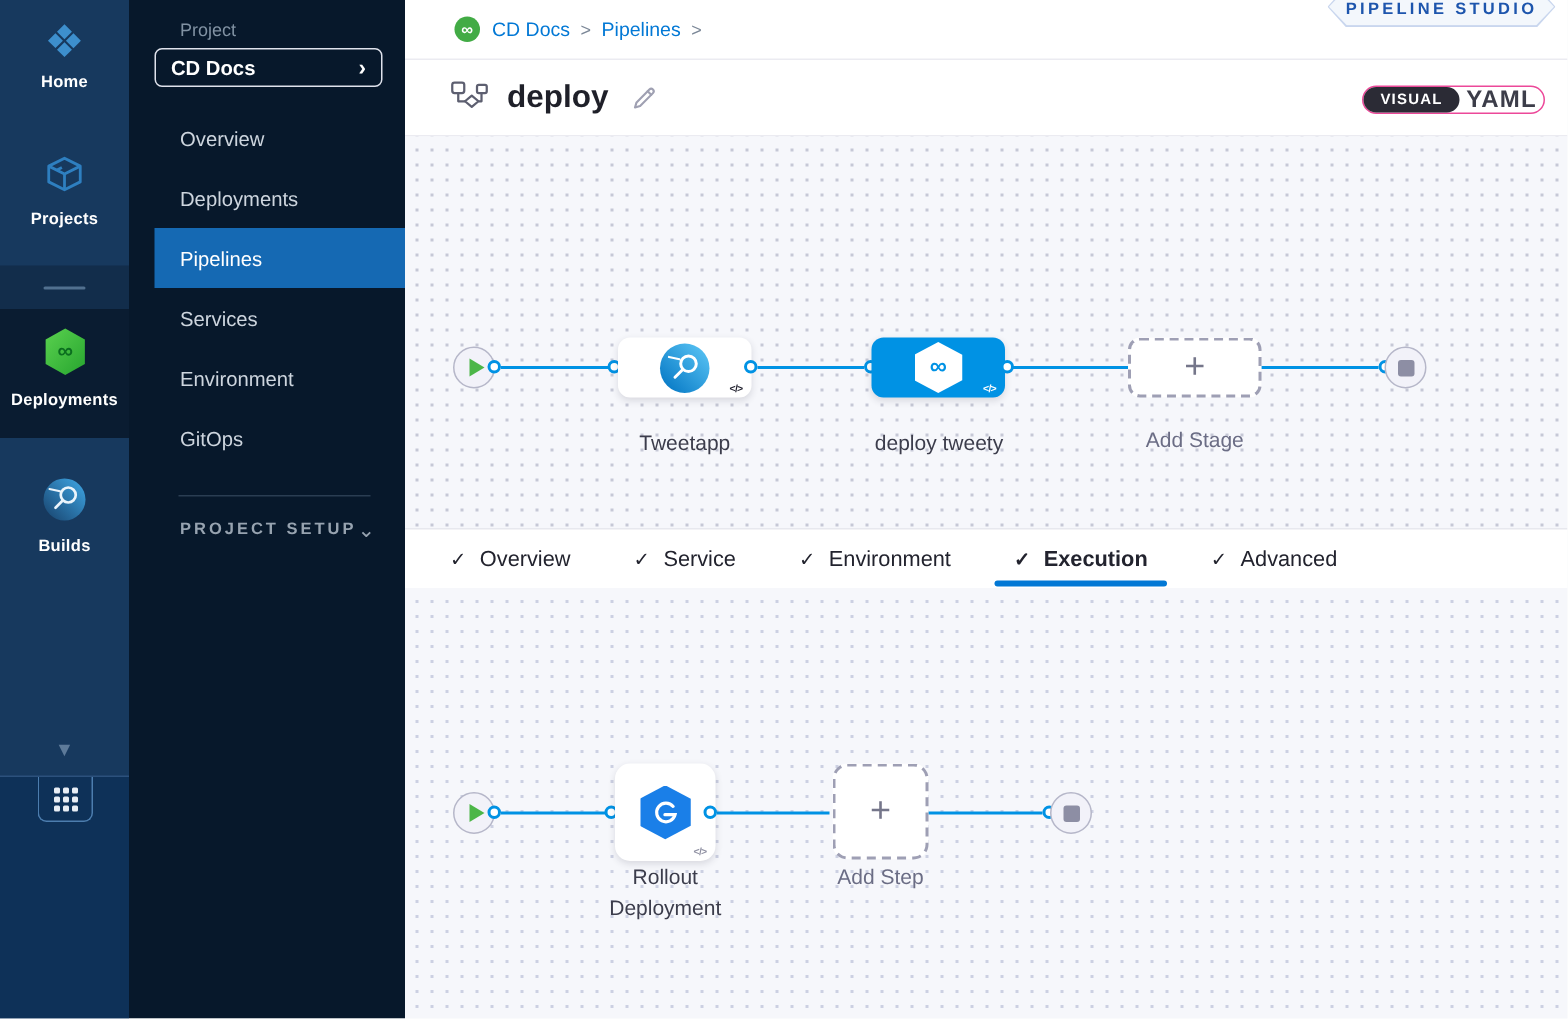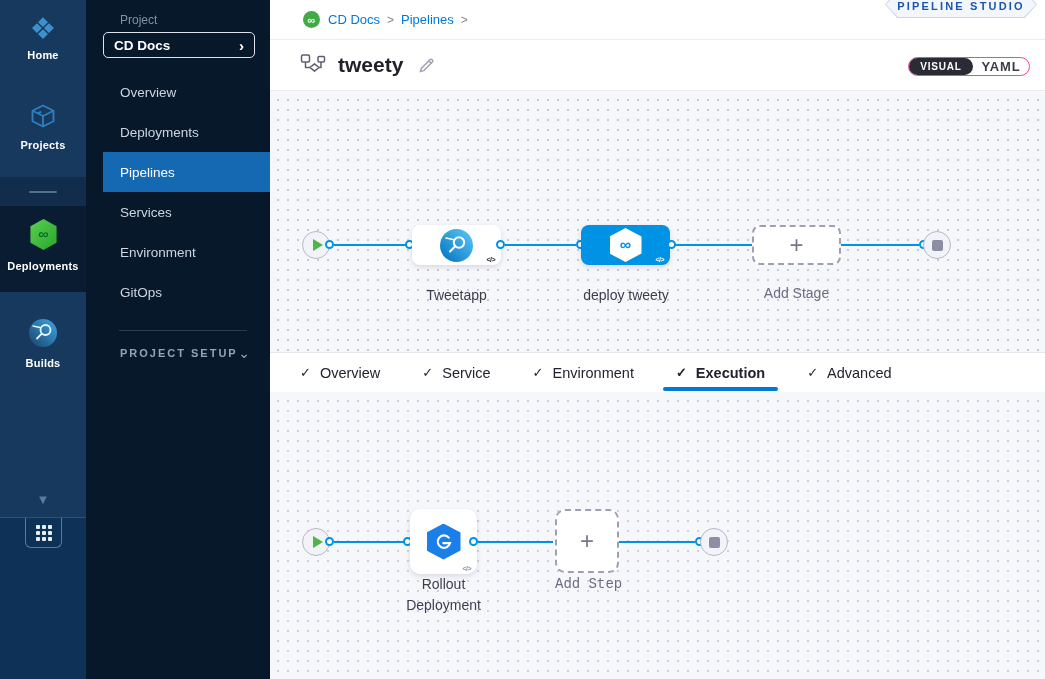--- a/index.html
+++ b/index.html
@@ -44,21 +44,21 @@
   .studio-badge-outer { position:absolute; top:-9px; right:8px; width:152px; height:27px; background:#c9d6ee; clip-path:polygon(8% 0,92% 0,100% 50%,92% 100%,8% 100%,0 50%); z-index:5; }
   .studio-badge-inner { position:absolute; left:1px; top:1px; right:1px; bottom:1px; background:#f3f7fc; clip-path:polygon(8% 0,92% 0,100% 50%,92% 100%,8% 100%,0 50%); display:flex; align-items:flex-end; justify-content:center; padding-bottom:5px; }
   .studio-badge-inner span { font-size:11px; font-weight:bold; letter-spacing:2.2px; color:#1d55ad; }
 
   .title-row { position:relative; height:51px; border-bottom:1px solid #ebebf1; display:flex; align-items:center; padding-left:30px; background:#fff; }
   .pipe-icon { margin-right:12px; display:inline-flex; }
   .pipe-title { font-size:21px; font-weight:bold; color:#1f2029; }
   .pencil { margin-left:14px; display:inline-flex; cursor:pointer; }
   .toggle { position:absolute; right:15px; top:17px; width:122px; height:19px; border:1px solid #ec4899; border-radius:10px; background:#fff; display:flex; cursor:pointer; }
   .toggle .seg-visual { flex:0 0 64px; background:#2b2b35; border-radius:9px; color:#fff; font-size:10px; font-weight:bold; letter-spacing:.8px; display:flex; align-items:center; justify-content:center; }
-  .toggle .seg-yaml { flex:1; color:#3c3d49; font-size:13px; font-weight:bold; letter-spacing:.8px; display:flex; align-items:center; justify-content:center;text-align:right; }
+  .toggle .seg-yaml { flex:1; color:#3c3d49; font-size:16px; font-weight:bold; letter-spacing:.8px; display:flex; align-items:center; justify-content:center;text-align:right; }
 
   
   .canvas { position:relative; background-color:#f6f7fb; background-image:radial-gradient(circle, #c6c8d6 1px, transparent 1.3px); background-size:10px 10px; background-position:3px 4px; }
   .canvas1 { height:261px; }
   .canvas2 { height:287px; background-image:radial-gradient(circle, #ccd0e2 1px, transparent 1.3px); }
 
   .edge { position:absolute; height:2px; background:#0092e4; }
   .link-ring { position:absolute; width:9px; height:9px; border:2px solid #0092e4; background:#fff; border-radius:50%; }
   .term-node { position:absolute; width:28px; height:28px; border-radius:50%; background:#f2f2f9; border:1px solid #b6b7c9; display:flex; align-items:center; justify-content:center; cursor:pointer; }
   .play-tri { width:0; height:0; border-left:10px solid #4cb648; border-top:6px solid transparent; border-bottom:6px solid transparent; margin-left:3px; }
@@ -218,21 +218,21 @@
   <div class="title-row">
     <span class="pipe-icon">
       <svg width="26" height="24" viewBox="0 0 26 24" fill="none" stroke="#5d5f70" stroke-width="1.5" stroke-linejoin="round">
         <rect x="1.5" y="2" width="8" height="7" rx="1.5"></rect>
         <rect x="18" y="3.5" width="6.5" height="5.5" rx="1.2"></rect>
         <path d="M10 14.5 L14.5 10.8 L19 14.5 L14.5 18.2 Z"></path>
         <path d="M5.5 9 L5.5 14.5 L10 14.5"></path>
         <path d="M21 9 L21 14.5 L19 14.5"></path>
       </svg>
     </span>
-    <span class="pipe-title">tweety</span>
+    <span class="pipe-title">deploy</span>
     <span class="pencil">
       <svg width="19" height="19" viewBox="0 0 20 20" fill="none" stroke="#9fa0b2" stroke-width="1.5" stroke-linejoin="round" stroke-linecap="round">
         <path d="M3.5 16.5 L4.6 12.9 L13.6 3.9 A1.8 1.8 0 0 1 16.1 3.9 A1.8 1.8 0 0 1 16.1 6.4 L7.1 15.4 L3.5 16.5 Z"></path>
         <line x1="12.4" y1="5.1" x2="14.9" y2="7.6"></line>
       </svg>
     </span>
     <div class="toggle">
       <span class="seg-visual">VISUAL</span>
       <span class="seg-yaml">YAML</span>
     </div>
@@ -337,16 +337,16 @@
 
     <div class="link-ring" style="left:425px;top:145px;"></div>
     <div class="term-node" style="left:430px;top:136px;">
       <span class="stop-sq"></span>
     </div>
 
     <div class="node-label" style="left:120px;top:182px;width:107px;">
       <div>Rollout</div>
       <div>Deployment</div>
     </div>
-    <div class="node-label muted" style="left:285px;top:182px;width:64px;white-space:nowrap;text-align:center;font-family:Liberation Mono, monospace;">Add Step</div>
+    <div class="node-label muted" style="left:285px;top:182px;width:64px;white-space:nowrap;text-align:center;">Add Step</div>
   </div>
 
 </div>
 
 </body></html>

